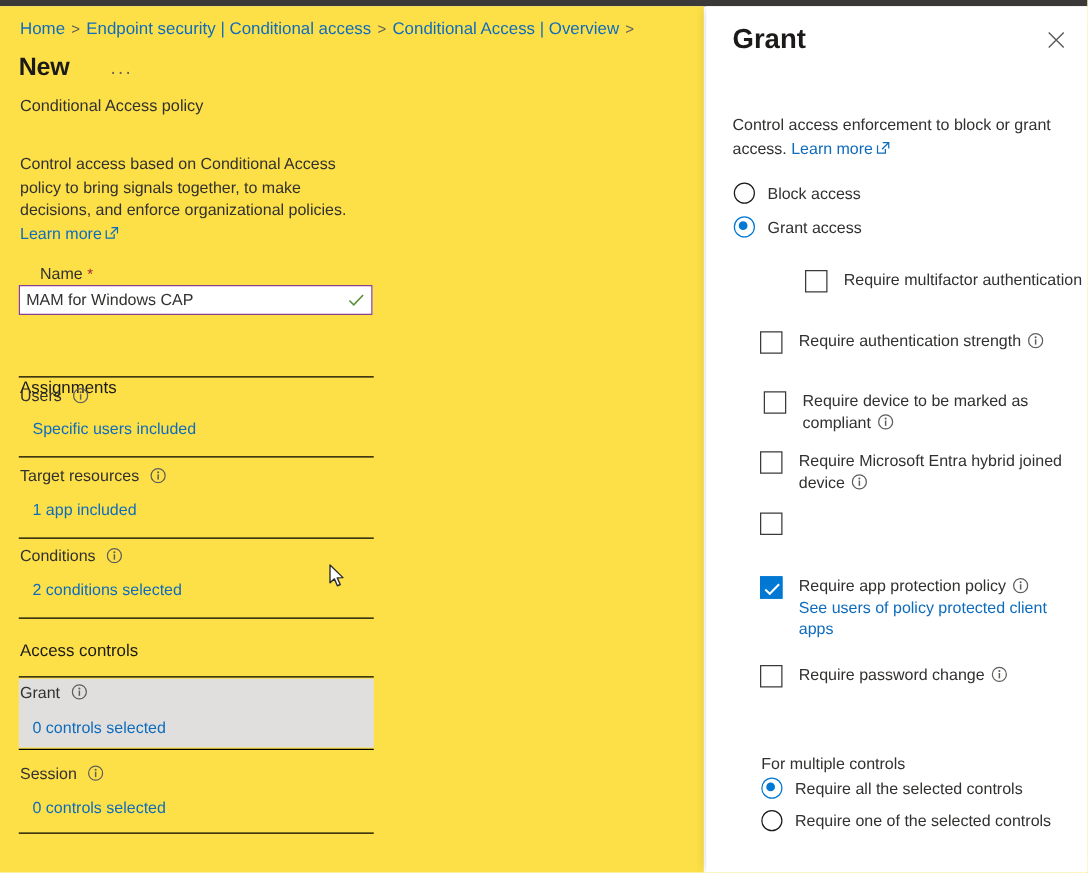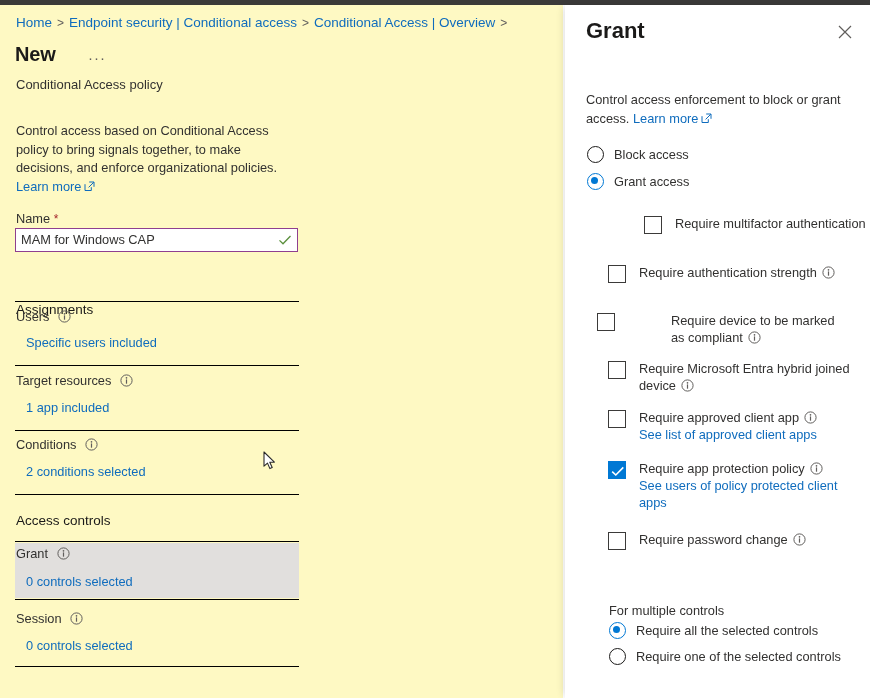--- a/index.html
+++ b/index.html
@@ -28,21 +28,21 @@
     width: 870px; height: 5px;
     background: #3b3a39;
   }
 
   
   .left-pane {
     position: absolute;
     left: 0; top: 5px;
     width: 563px;
     height: 693px;
-    background: #fef9c3;
+    background: #fde047;
     overflow: hidden;
   }
   .breadcrumb {
     position: absolute;
     left: 16px; top: 10px;
     font-size: 13.5px;
     color: #0078d4;
     white-space: nowrap;
   }
   .breadcrumb .crumb {
@@ -317,21 +317,21 @@
 
     <div class="intro">
       <span>Control access based on Conditional Access policy to bring signals together, to make decisions, and enforce organizational policies.</span>
       <a class="inline-link"><span>Learn more</span></a><span class="ext-glyph"><svg width="11" height="11" viewBox="0 0 11 11">
             <path d="M1 3.2v6.3h6.3V6.2" fill="none" stroke="#0f6cbd" stroke-width="1"></path>
             <path d="M5.2 1h4.8v4.8" fill="none" stroke="#0f6cbd" stroke-width="1"></path>
             <path d="M4.6 6.4L9.8 1.2" stroke="#0f6cbd" stroke-width="1" fill="none"></path>
           </svg></span>
     </div>
 
-    <div class="field-label" style="left:16px; top:206px;text-align:center;">
+    <div class="field-label" style="left:32px; top:206px;text-align:center;">
       <span>Name</span>
       <span class="req-star">*</span>
     </div>
     <div class="name-input-wrap">
       <input class="name-input" type="text" value="MAM for Windows CAP" style="">
       <span class="name-check">
         <svg width="14" height="14" viewBox="0 0 14 14">
             <path d="M1.5 7.4L5 10.8 12.5 3" fill="none" stroke="#5a8f3c" stroke-width="1.3"></path>
           </svg>
       </span>
@@ -448,21 +448,21 @@
       <span class="checkbox"></span>
       <span class="check-body">
         <span class="check-label">Require authentication strength</span><span class="check-info"><svg width="13" height="13" viewBox="0 0 13 13">
               <circle cx="6.5" cy="6.5" r="5.6" fill="none" stroke="#605e5c" stroke-width="1"></circle>
               <circle cx="6.5" cy="3.8" r="0.85" fill="#605e5c"></circle>
               <rect x="5.9" y="5.4" width="1.2" height="4.3" fill="#605e5c"></rect>
             </svg></span>
       </span>
     </div>
 
-    <div class="check-row" style="left:32px; top:307px; width:245px;gap:43px;">
+    <div class="check-row" style="left:46px; top:307px; width:245px;">
       <span class="checkbox"></span>
       <span class="check-body">
         <span class="check-label">Require device to be marked as compliant</span><span class="check-info"><svg width="13" height="13" viewBox="0 0 13 13">
               <circle cx="6.5" cy="6.5" r="5.6" fill="none" stroke="#605e5c" stroke-width="1"></circle>
               <circle cx="6.5" cy="3.8" r="0.85" fill="#605e5c"></circle>
               <rect x="5.9" y="5.4" width="1.2" height="4.3" fill="#605e5c"></rect>
             </svg></span>
       </span>
     </div>
 
@@ -472,28 +472,20 @@
         <span class="check-label">Require Microsoft Entra hybrid joined device</span><span class="check-info"><svg width="13" height="13" viewBox="0 0 13 13">
               <circle cx="6.5" cy="6.5" r="5.6" fill="none" stroke="#605e5c" stroke-width="1"></circle>
               <circle cx="6.5" cy="3.8" r="0.85" fill="#605e5c"></circle>
               <rect x="5.9" y="5.4" width="1.2" height="4.3" fill="#605e5c"></rect>
             </svg></span>
       </span>
     </div>
 
     <div class="check-row" style="left:43px; top:404px; width:248px;">
       <span class="checkbox"></span>
-      <span class="check-body">
-        <span class="check-label">Require approved client app</span><span class="check-info"><svg width="13" height="13" viewBox="0 0 13 13">
-              <circle cx="6.5" cy="6.5" r="5.6" fill="none" stroke="#605e5c" stroke-width="1"></circle>
-              <circle cx="6.5" cy="3.8" r="0.85" fill="#605e5c"></circle>
-              <rect x="5.9" y="5.4" width="1.2" height="4.3" fill="#605e5c"></rect>
-            </svg></span>
-        <a class="check-sublink">See list of approved client apps</a>
-      </span>
     </div>
 
     <div class="check-row" style="left:43px; top:455px; width:248px;">
       <span class="checkbox checked">
         <svg width="14" height="13" viewBox="0 0 14 13">
             <path d="M1.2 6.6L4.8 10 12.3 2.4" fill="none" stroke="#ffffff" stroke-width="1.6"></path>
           </svg>
       </span>
       <span class="check-body">
         <span class="check-label">Require app protection policy</span><span class="check-info"><svg width="13" height="13" viewBox="0 0 13 13">

